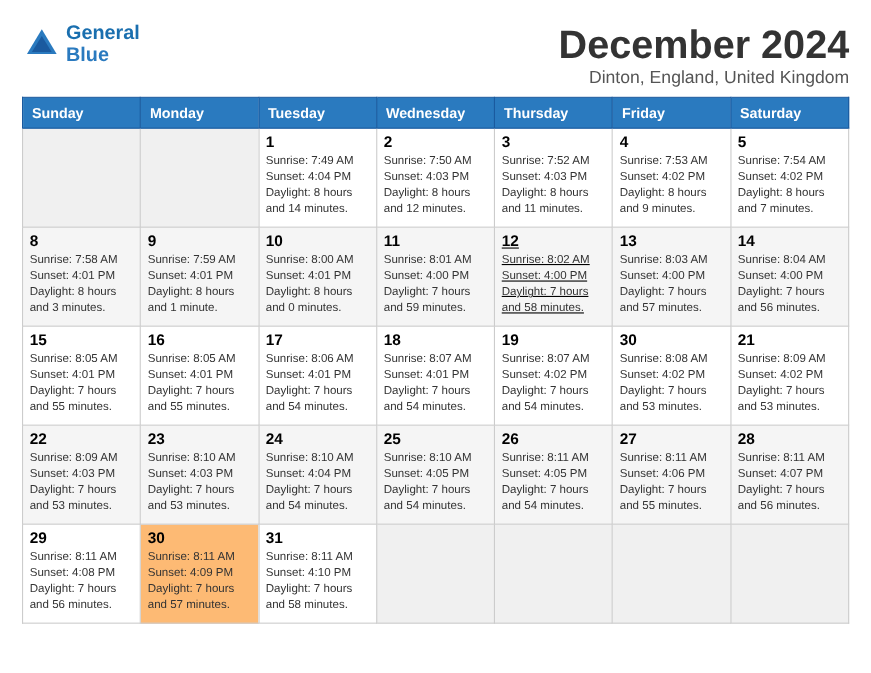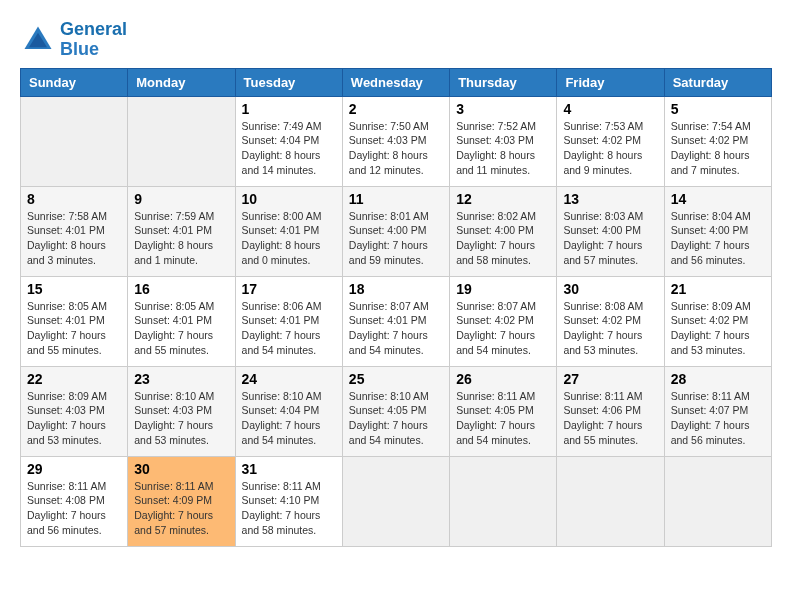--- a/index.html
+++ b/index.html
@@ -99,20 +99,22 @@
     <svg class="logo-icon" viewBox="0 0 40 40">
       <polygon points="20,5 35,30 5,30" fill="#2a7abf"></polygon>
       <polygon points="20,12 30,28 10,28" fill="#1a5a9f"></polygon>
     </svg>
     <div class="logo-text">
       <div><span>General</span></div>
       <div style="color:#2a7abf;">Blue</div>
     </div>
   </div>
   <div class="title-block">
+    <div class="month-title">December 2024</div>
+    <div class="location">Dinton, England, United Kingdom</div>
   </div>
 </div>
 
 <table>
   <thead>
     <tr>
 
     <th>Sunday</th>
         <th>Monday</th>
         <th>Tuesday</th>
@@ -157,21 +159,21 @@
           <div class="day-info">Sunrise: 7:59 AM<br>Sunset: 4:01 PM<br>Daylight: 8 hours and 1 minute.</div>
         </td>
         <td style="background-color: rgb(245, 245, 245);">
           <div class="day-num">10</div>
           <div class="day-info">Sunrise: 8:00 AM<br>Sunset: 4:01 PM<br>Daylight: 8 hours and 0 minutes.</div>
         </td>
         <td style="background-color: rgb(245, 245, 245);">
           <div class="day-num">11</div>
           <div class="day-info">Sunrise: 8:01 AM<br>Sunset: 4:00 PM<br>Daylight: 7 hours and 59 minutes.</div>
         </td>
-        <td style="background-color: rgb(245, 245, 245);">
+        <td style="background-color: rgb(245, 245, 245); text-decoration: underline;">
           <div class="day-num">12</div>
           <div class="day-info">Sunrise: 8:02 AM<br>Sunset: 4:00 PM<br>Daylight: 7 hours and 58 minutes.</div>
         </td>
         <td style="background-color: rgb(245, 245, 245);">
           <div class="day-num">13</div>
           <div class="day-info">Sunrise: 8:03 AM<br>Sunset: 4:00 PM<br>Daylight: 7 hours and 57 minutes.</div>
         </td>
         <td style="background-color: rgb(245, 245, 245);">
           <div class="day-num">14</div>
           <div class="day-info">Sunrise: 8:04 AM<br>Sunset: 4:00 PM<br>Daylight: 7 hours and 56 minutes.</div>

